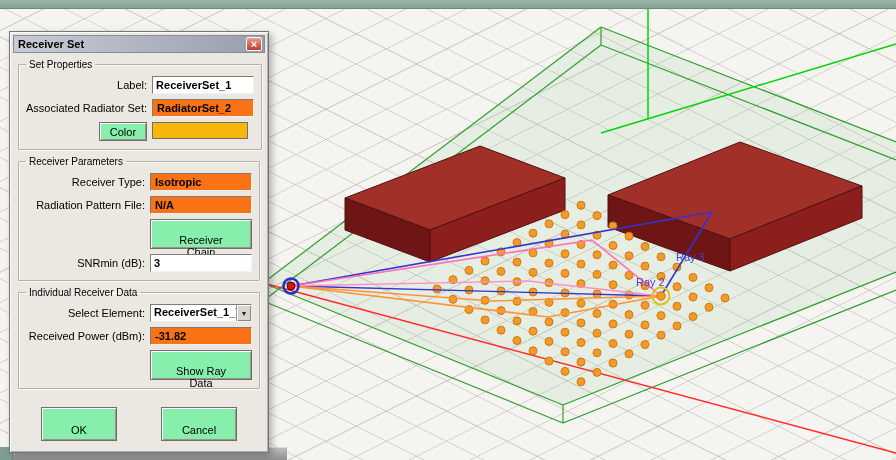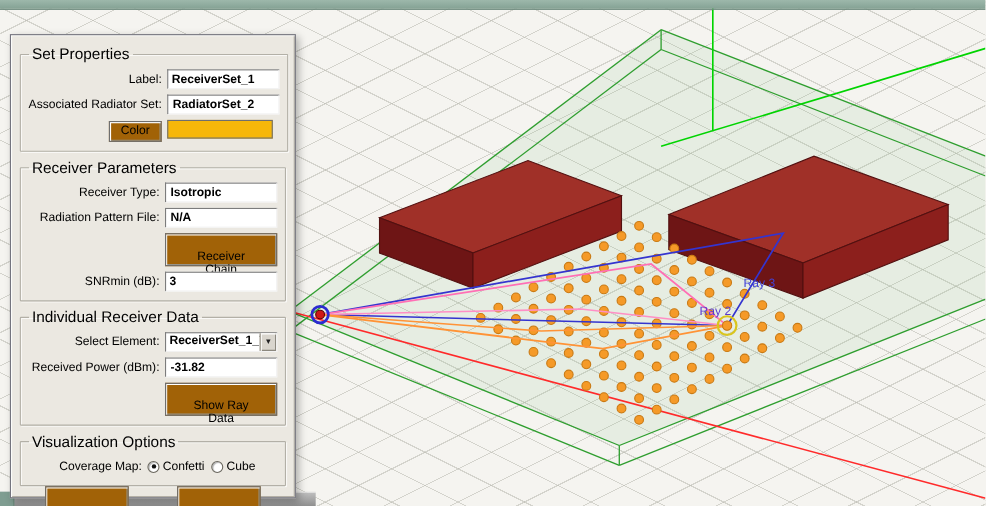--- a/index.html
+++ b/index.html
@@ -34,38 +34,38 @@
   .titlebar { height: 18px; flex: none; display: flex; align-items: center;
     background: linear-gradient(90deg, #c9ccd4, #979eae);
     border: 1px solid #868c99; padding: 0 2px 0 4px; }
   .titlebar .title { flex: 1; font-weight: bold; font-size: 11px; }
   .closebtn { width: 16px; height: 14px; border-radius: 2px; cursor: default;
     background: linear-gradient(#ef9c8d, #c23a26); border: 1px solid #fff;
     color: #fff; font-weight: bold; font-size: 11px; line-height: 12px; text-align: center; }
 
   fieldset.grp { border: 1px solid #b3b0a7; border-radius: 1px; margin: 6px 5px 0 5px;
     padding: 1px 7px 8px 7px; box-shadow: inset 1px 1px 0 rgba(255,255,255,.7), 1px 1px 0 rgba(255,255,255,.7); }
-  fieldset.grp legend { font-size: 14px; padding: 0 3px; }
+  fieldset.grp legend { font-size: 10px; padding: 0 3px; }
 
   .row { display: flex; align-items: center; margin-top: 5px; min-height: 18px; }
   .lbl { flex: 1; text-align: right; padding-right: 5px; white-space: nowrap; }
   .lbl-btn { flex: 1; display: flex; justify-content: flex-end; padding-right: 5px; }
   .fld { width: 102px; flex: none; }
 
   .tf, .ro, .combo { width: 102px; height: 18px; font-size: 11px;
     border: 1px solid; border-color: #7c7c7c #f2f2f2 #f2f2f2 #7c7c7c; font-weight: bold; }
   .tf { background: #fff; padding: 1px 3px; font-family: "Liberation Sans", sans-serif; }
-  .ro { background: #ffffff; padding: 1px 4px; display: flex; align-items: center; overflow: hidden; white-space: nowrap; }
+  .ro { background: #f97316; padding: 1px 4px; display: flex; align-items: center; overflow: hidden; white-space: nowrap; }
   .combo { background: #fff; display: flex; }
   .combo .val { flex: 1; padding: 1px 0 1px 3px; overflow: hidden; white-space: nowrap; }
   .combo .arrow { width: 15px; flex: none; background: #d9d5cd; border-left: 1px solid #9a968c;
     box-shadow: inset 1px 1px 0 #fff, inset -1px -1px 0 #8c887e;
     font-size: 7px; color: #222; display: flex; align-items: center; justify-content: center; }
 
-  .btn { font-size: 11px; height: 20px; background: #a16207; color: #000; cursor: default;
+  .btn { font-size: 11px; height: 20px; background: #86efac; color: #000; cursor: default;
     border: 1px solid #6f6f6f; box-shadow: inset 1px 1px 0 #fff, inset -1px -1px 0 #989488;
     padding: 0 10px; font-family: "Liberation Sans", sans-serif; }
   .btn.small { height: 19px; }
   .btn.full { width: 102px; padding: 14px; }
 
   .swatch { width: 96px; height: 17px; border: 1px solid #6f6f6f; display: inline-block; }
 
   .radio-group { width: 118px; flex: none; display: flex; align-items: center; gap: 6px; }
   .radio-item { display: flex; align-items: center; gap: 3px; }
   .radio { width: 11px; height: 11px; border-radius: 50%; background: #fff; flex: none;
@@ -239,20 +239,24 @@
         <text x="676" y="261" fill="#4343d8" class="ray-label">Ray 3</text>
         <text x="636" y="286" fill="#5a3bd0" class="ray-label">Ray 2</text>
       </g>
   </svg>
 </div>
 <div class="topbar"></div>
 <div class="bottom-strip"></div>
 <div class="bottom-corner"></div>
 
 <div class="dialog">
+  <div class="titlebar">
+    <span class="title">Receiver Set</span>
+    <span class="closebtn">×</span>
+  </div>
 
   <fieldset class="grp">
     <legend>Set Properties</legend>
     <div class="row">
       <span class="lbl">Label:</span>
       <input class="tf fld" type="text" value="ReceiverSet_1" style="">
     </div>
     <div class="row">
       <span class="lbl">Associated Radiator Set:</span>
       <span class="ro fld">RadiatorSet_2</span>
@@ -297,34 +301,18 @@
     <div class="row">
       <span class="lbl">Received Power (dBm):</span>
       <span class="ro fld">-31.82</span>
     </div>
     <div class="row">
       <span class="lbl"></span>
       <button class="btn small full">Show Ray Data</button>
     </div>
   </fieldset>
 
-  <fieldset class="grp">
-    <legend>Visualization Options</legend>
-    <div class="row">
-      <span class="lbl">Coverage Map:</span>
-      <span class="radio-group" id="radio-group">
-          <span class="radio-item">
-            <span class="radio checked"></span>
-            <span>Confetti</span>
-          </span>
-          <span class="radio-item">
-            <span class="radio"></span>
-            <span>Cube</span>
-          </span>
-        </span>
-    </div>
-  </fieldset>
 
   <div class="dlg-actions">
     <button class="btn">OK</button>
     <button class="btn">Cancel</button>
   </div>
 </div>
 
 </body></html>

